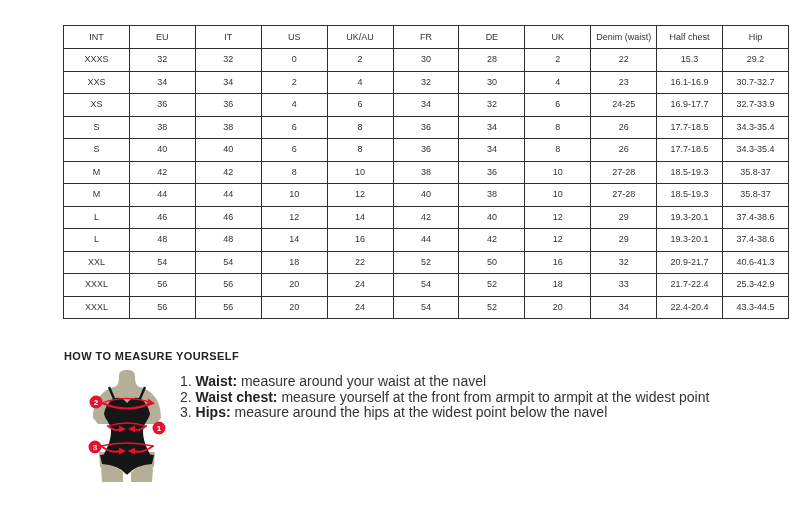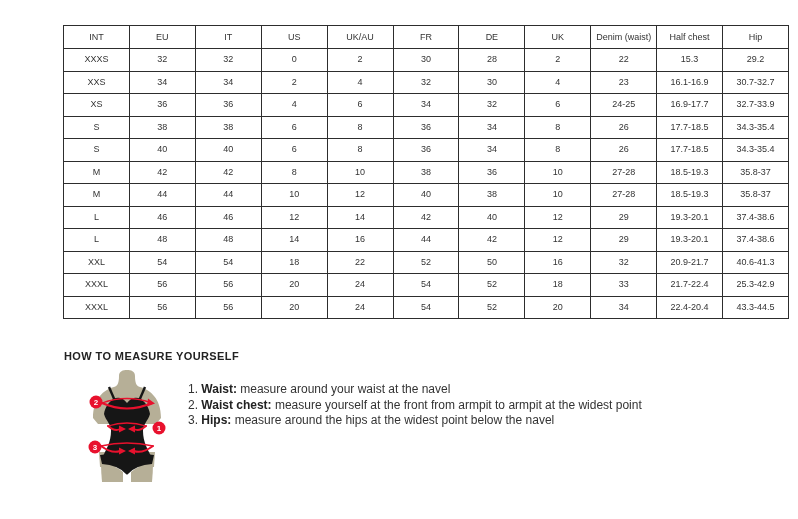--- a/index.html
+++ b/index.html
@@ -17,22 +17,22 @@
     text-align:center;vertical-align:middle;padding:0;line-height:1;
     height:21.5px;overflow:hidden;white-space:nowrap;
   }
   .size-table th{height:22px;}
   .measure-title{
     position:absolute;left:64px;top:350px;
     font-size:11px;font-weight:bold;letter-spacing:0.4px;color:#222222;
   }
   .figure-wrap{position:absolute;left:82px;top:368px;width:92px;height:118px;}
   .steps{
-    position:absolute;left:172px;top:366px;margin:16px;padding:0;list-style:none;
-    font-size:12px;color:#333333;
+    position:absolute;left:172px;top:366px;margin:8px;padding:0;list-style:none;
+    font-size:14px;color:#333333;
   }
   .steps li{line-height:15.6px;white-space:nowrap;}
   .steps b{color:#222222;}
   .badge-label{font-family:"Liberation Sans",sans-serif;font-size:8px;font-weight:bold;fill:#ffffff;}
 </style>
 </head>
 <body>
 
 <table class="size-table">
   <thead>

